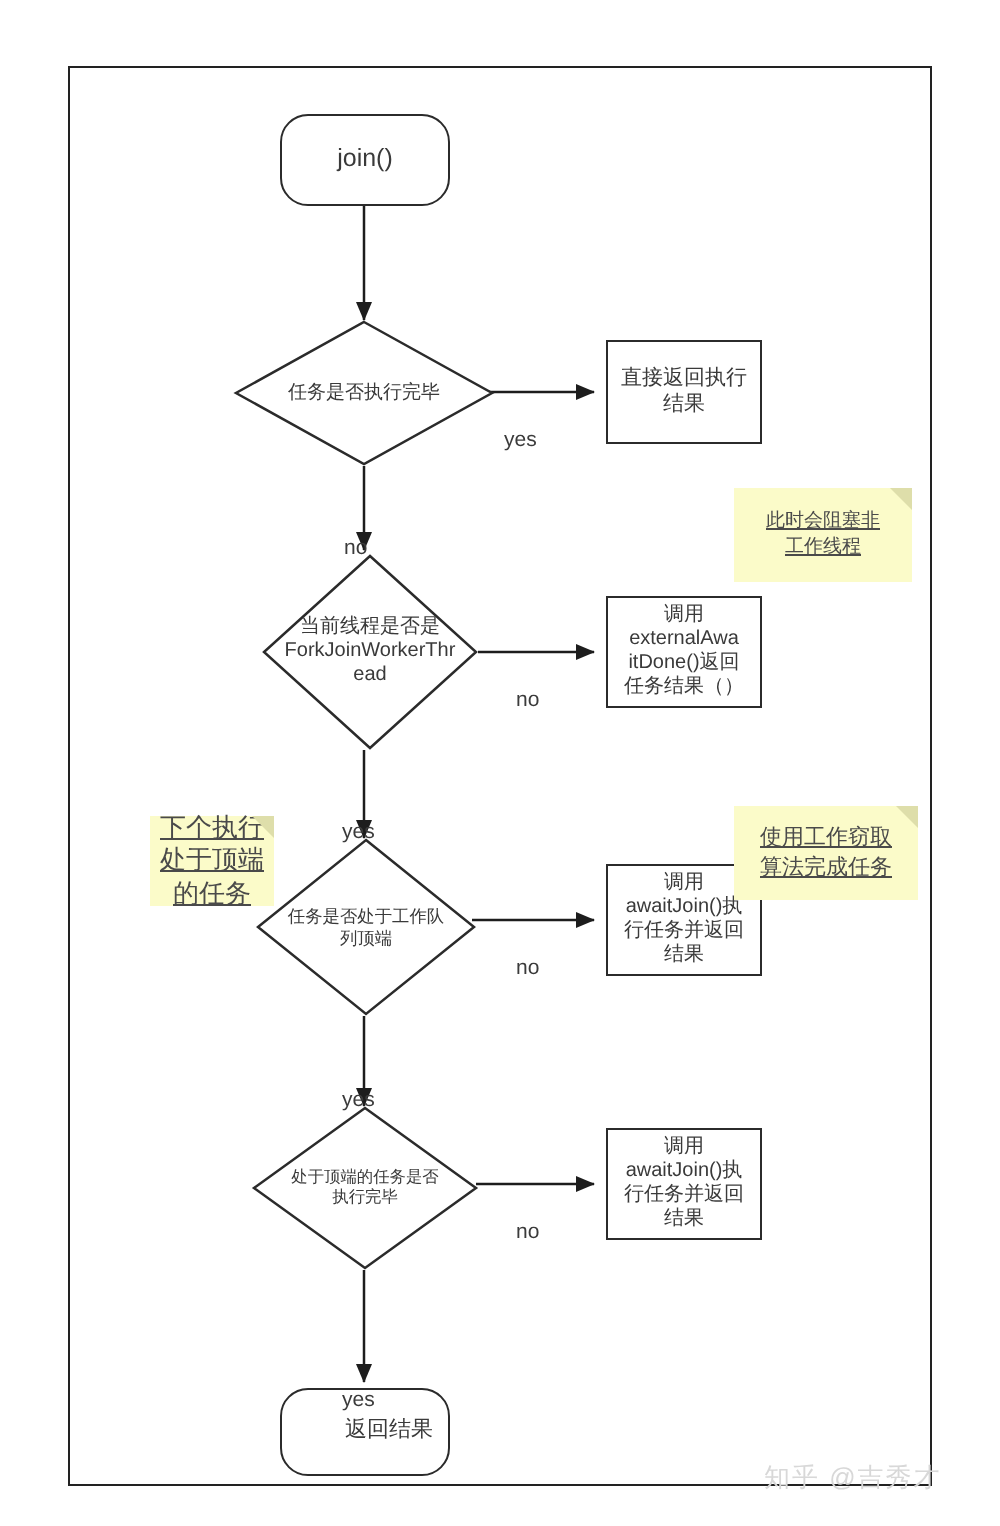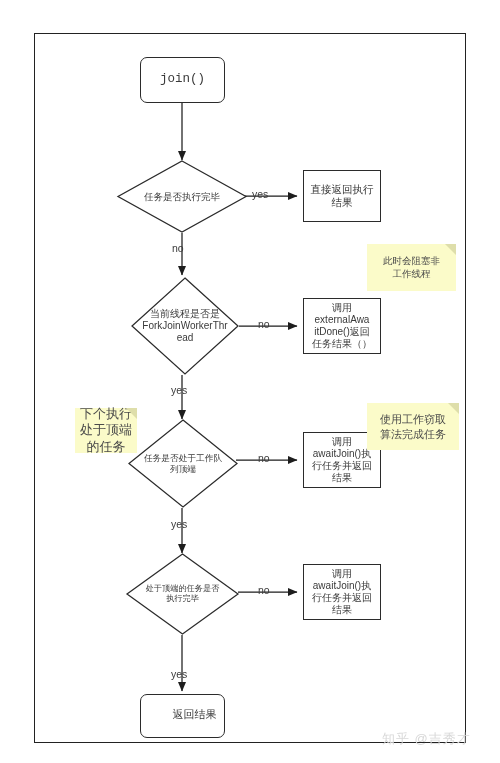--- a/index.html
+++ b/index.html
@@ -40,22 +40,21 @@
     justify-content: center;
     text-align: center;
     background: #ffffff;
     color: #3a3a3a;
   }
   .rect {
     border: 1.3px solid #2b2b2b;
   }
   .rounded {
     border: 1.3px solid #2b2b2b;
-    border-radius: 7px;
-    font-family: Liberation Mono, monospace;
+    border-radius: 14px;
   }
   .node .txt {
     display: block;
     line-height: 1.22;
     padding: 0 3px;
     white-space: pre-line;
   }
   
   .diamond-wrap {
     position: absolute;
@@ -85,20 +84,21 @@
     box-sizing: border-box;
     background: #fbfbc9;
     color: #4a4a4a;
     display: flex;
     align-items: center;
     justify-content: center;
     text-align: center;
     line-height: 1.28;
     white-space: pre-line;
     padding: 0 4px;
+    text-decoration: underline;
   }
   .note .fold {
     position: absolute;
     right: 0;
     top: 0;
     width: 0;
     height: 0;
     border-left: 11px solid transparent;
     border-top: 11px solid #dedeaa;
   }
@@ -107,20 +107,21 @@
     position: absolute;
     left: 0; top: 0;
     width: 500px;
     height: 763px;
     pointer-events: none;
   }
   .edge-label {
     position: absolute;
     color: #3b3b3b;
     background: transparent;
+    margin-top: 26px;
   }
   .watermark {
     position: absolute;
     color: #d8d8d8;
     letter-spacing: 1px;
     white-space: nowrap;
   }
 </style>
 </head>
 <body>

